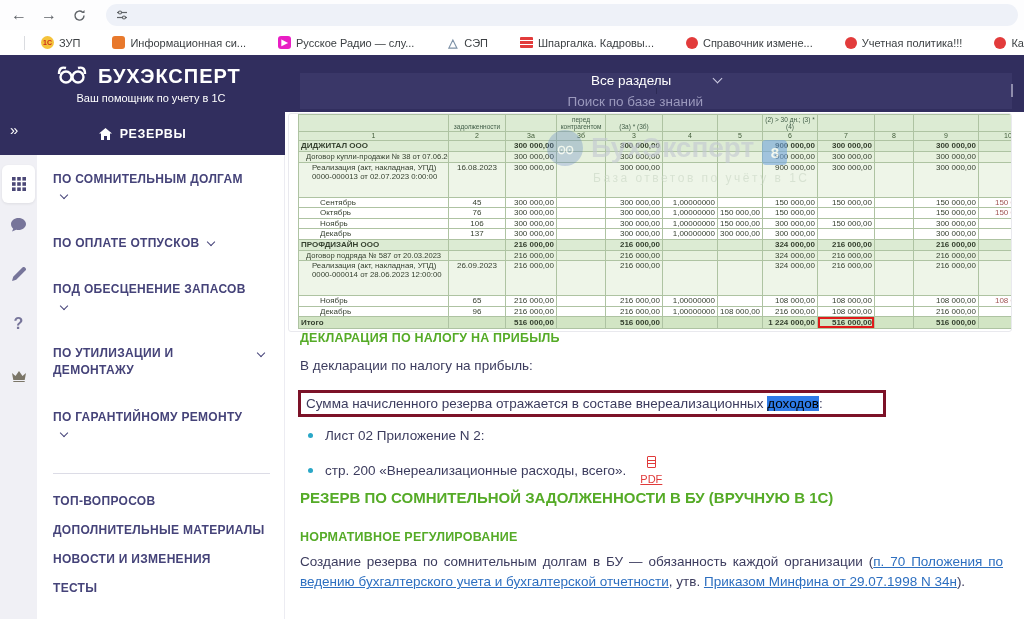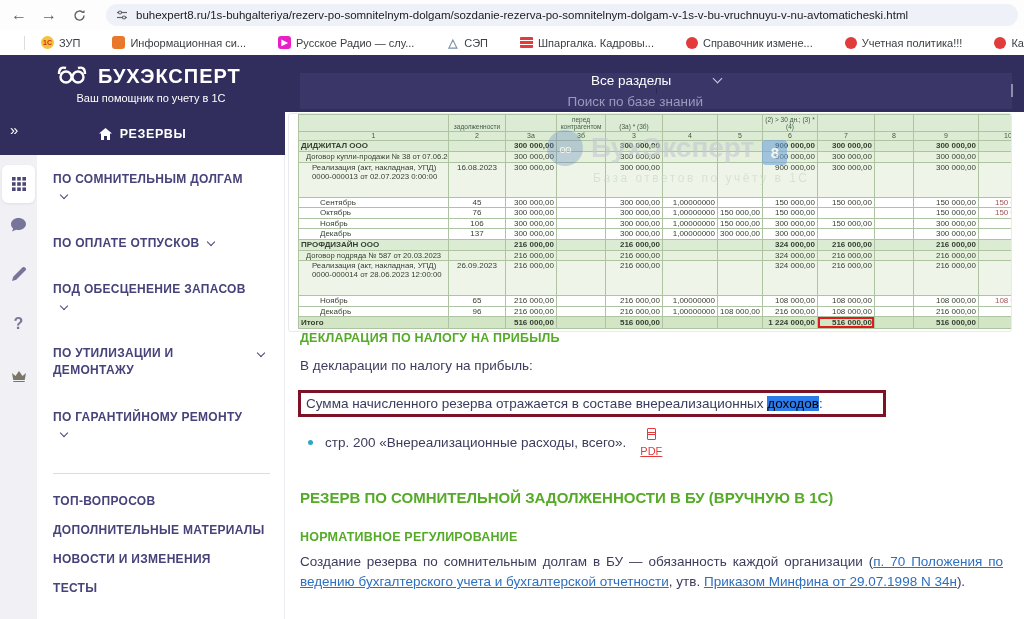--- a/index.html
+++ b/index.html
@@ -90,21 +90,21 @@
   tr.r-sub2 td.lbl { padding-left:13px; white-space:normal; font-size:7.8px; }
   tr.r-month td.lbl { padding-left:21px; }
   td.ctr { text-align:center; }
   td.num { text-align:right; }
   td.c10 { color:#a15555; }
   td.redcell { box-shadow:inset 0 0 0 2px #e01b1b; }
 
   .watermark { position:absolute; left:258px; top:16px; width:340px; opacity:.6; pointer-events:none; }
   .wm-row1 { display:flex; align-items:center; gap:8px; }
   .wm-owl { width:36px; height:36px; border-radius:50%; background:rgba(91,127,196,.5);
-            display:flex; align-items:center; justify-content:center; color:#fff; font-size:11px;
+            display:flex; align-items:center; justify-content:center; color:#fff; font-size:15px;
             letter-spacing:-1px; }
   .wm-name { font-size:28px; font-weight:bold; color:#c3c8d2; }
   .wm-8 { width:25px; height:25px; background:#74a6dd; border-radius:4px; color:#fff; font-size:15px;
           font-weight:bold; display:flex; align-items:center; justify-content:center; margin-top:8px; }
   .wm-row2 { margin:5px 0 0 46px; font-size:12px; letter-spacing:2.5px; color:#c9d6c4; }
 
   
   .h-green-sm { position:absolute; left:300px; color:#55ab27; font-size:12.5px; font-weight:bold;
                 letter-spacing:.2px; }
   .h-green-lg { position:absolute; left:300px; top:489px; color:#55ab27; font-size:15px; font-weight:bold; }
@@ -137,21 +137,20 @@
   </div>
   <div class="url-pill">
     <svg width="12" height="12" viewBox="0 0 12 12">
         <g stroke="#5f6368" stroke-width="1.2" fill="none">
           <line x1="1" y1="3.5" x2="11" y2="3.5"></line>
           <line x1="1" y1="8.5" x2="11" y2="8.5"></line>
           <circle cx="4" cy="3.5" r="1.5" fill="#fdfdfe"></circle>
           <circle cx="8" cy="8.5" r="1.5" fill="#fdfdfe"></circle>
         </g>
       </svg>
-    <span class="url-text">buhexpert8.ru/1s-buhgalteriya/rezerv-po-somnitelnym-dolgam/sozdanie-rezerva-po-somnitelnym-dolgam-v-1s-v-bu-vruchnuyu-v-nu-avtomaticheski.html</span>
   </div>
 </div>
 
 <div class="bookmarks-bar">
   <svg width="13" height="13" viewBox="0 0 13 13">
       <g fill="#5f6368">
         <rect x="0" y="0" width="3.4" height="3.4"></rect>
         <rect x="4.8" y="0" width="3.4" height="3.4"></rect>
         <rect x="0" y="4.8" width="3.4" height="3.4"></rect>
         <rect x="4.8" y="4.8" width="3.4" height="3.4"></rect>
@@ -526,20 +525,24 @@
 <div class="h-green-sm" style="top:331px">ДЕКЛАРАЦИЯ ПО НАЛОГУ НА ПРИБЫЛЬ</div>
 <div class="para" style="top:358px">В декларации по налогу на прибыль:</div>
 
 <div class="redbox">
   <span>Сумма начисленного резерва отражается в составе внереализационных </span><span class="sel">доходов</span><span>:</span>
 </div>
 
 <ul class="blist">
   <li>
     <span class="bdot"></span>
+    <span>Лист 02 Приложение N 2:</span>
+  </li>
+  <li>
+    <span class="bdot"></span>
     <span>стр. 200 «Внереализационные расходы, всего».</span>
     <span class="pdf-wrap">
       <span class="pdf-ic"></span>
       <a class="pdf-link">PDF</a>
     </span>
   </li>
 </ul>
 
 <div class="h-green-lg">РЕЗЕРВ ПО СОМНИТЕЛЬНОЙ ЗАДОЛЖЕННОСТИ В БУ (ВРУЧНУЮ В 1С)</div>
 <div class="h-green-sm" style="top:530px">НОРМАТИВНОЕ РЕГУЛИРОВАНИЕ</div>

